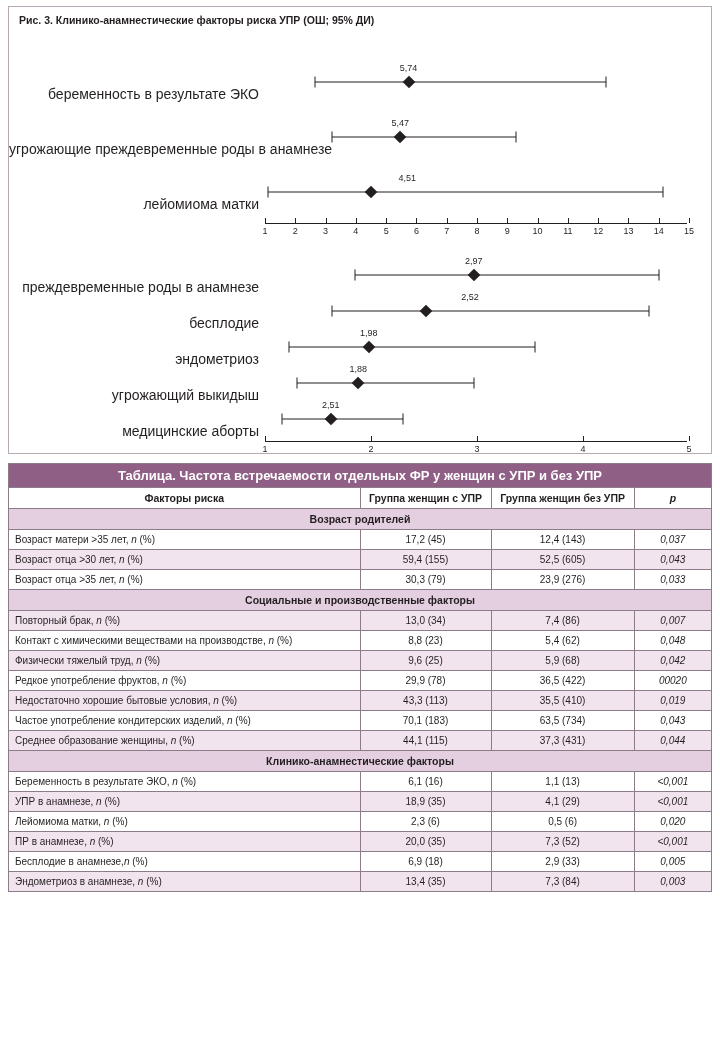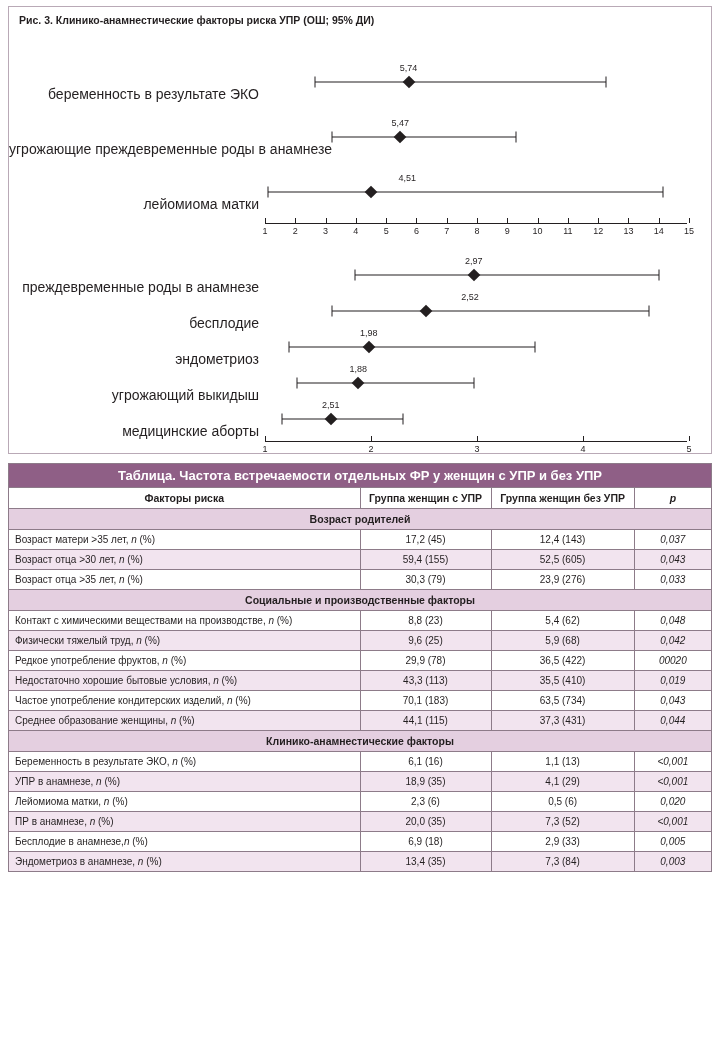--- a/index.html
+++ b/index.html
@@ -257,20 +257,26 @@
         </tr>
         <tr class="plain">
           <td class="name">Возраст отца &gt;35 лет, <span class="ital">n</span> (%)</td>
           <td class="num">30,3 (79)</td>
           <td class="num">23,9 (276)</td>
           <td class="pv">0,033</td>
         </tr>
         <tr class="section">
           <td colspan="4">Социальные и производственные факторы</td>
         </tr>
+        <tr class="alt">
+          <td class="name">Повторный брак, <span class="ital">n</span> (%)</td>
+          <td class="num">13,0 (34)</td>
+          <td class="num">7,4 (86)</td>
+          <td class="pv">0,007</td>
+        </tr>
         <tr class="plain">
           <td class="name">Контакт с химическими веществами на производстве, <span class="ital">n</span> (%)</td>
           <td class="num">8,8 (23)</td>
           <td class="num">5,4 (62)</td>
           <td class="pv">0,048</td>
         </tr>
         <tr class="alt">
           <td class="name">Физически тяжелый труд, <span class="ital">n</span> (%)</td>
           <td class="num">9,6 (25)</td>
           <td class="num">5,9 (68)</td>

